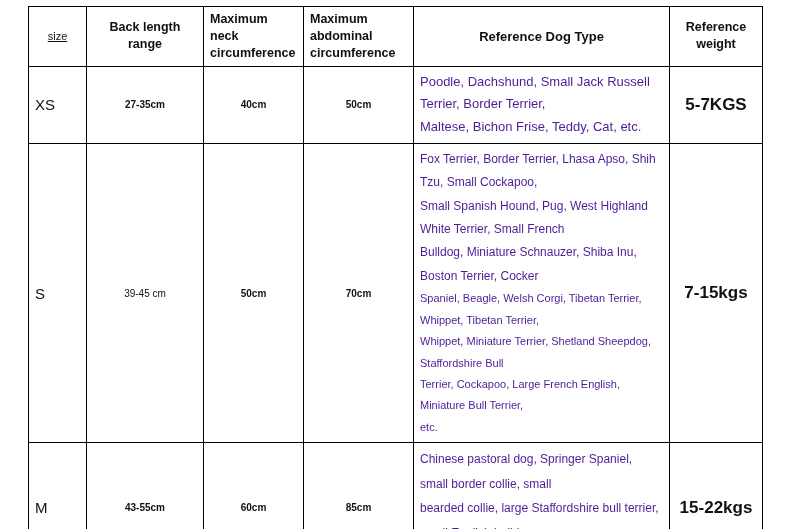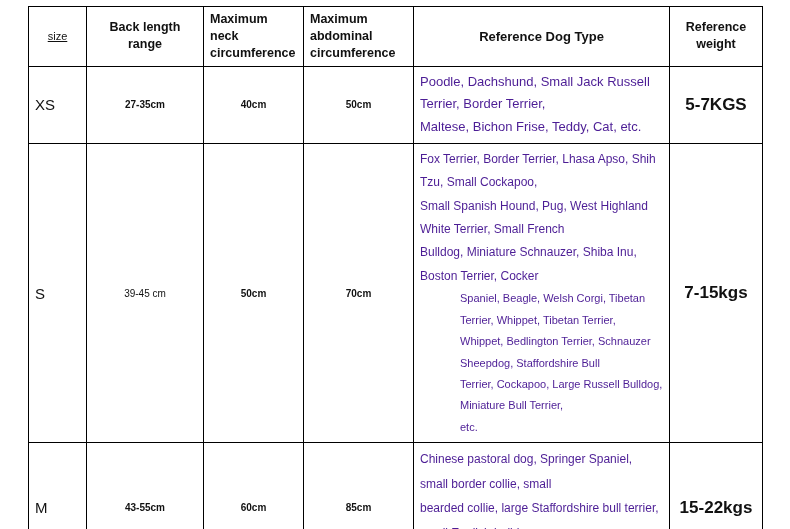--- a/index.html
+++ b/index.html
@@ -93,21 +93,20 @@
   }
   td.cell-dogs.tiny {
     font-size: 9.5px;
     line-height: 2.05;
   }
   td.cell-dogs .line-lg {
     font-size: 13px;
   }
   td.cell-dogs .line-md {
     font-size: 11px;
-    margin-left: 40px;
   }
   td.cell-dogs .line-sm {
     font-size: 12px;
   }
   .row-xs { height: 62px; }
   .row-s  { height: 122px; }
   .row-m  { height: 62px; }
   .row-l  { height: 62px; }
 </style>
 </head>
@@ -150,22 +149,22 @@
       <tr class="row-s">
         <td class="cell-size">S</td>
         <td class="cell-num small">39-45 cm</td>
         <td class="cell-num">50cm</td>
         <td class="cell-num">70cm</td>
         <td class="cell-dogs">
           <div class="line-sm">Fox Terrier, Border Terrier, Lhasa Apso, Shih Tzu, Small Cockapoo,</div>
           <div class="line-sm">Small Spanish Hound, Pug, West Highland White Terrier, Small French</div>
           <div class="line-sm">Bulldog, Miniature Schnauzer, Shiba Inu, Boston Terrier, Cocker</div>
           <div class="line-md">Spaniel, Beagle, Welsh Corgi, Tibetan Terrier, Whippet, Tibetan Terrier,</div>
-          <div class="line-md">Whippet, Bedlington Terrier, Schnauzer Sheepdog, Staffordshire Bull</div>
-          <div class="line-md">Terrier, Cockapoo, Large Russell Bulldog, Miniature Bull Terrier,</div>
+          <div class="line-md">Whippet, Miniature Terrier, Shetland Sheepdog, Staffordshire Bull</div>
+          <div class="line-md">Terrier, Cockapoo, Large French English, Miniature Bull Terrier,</div>
           <div class="line-md">etc.</div>
         </td>
         <td class="cell-weight">7-15kgs</td>
       </tr>
 
       <tr class="row-m">
         <td class="cell-size">M</td>
         <td class="cell-num">43-55cm</td>
         <td class="cell-num">60cm</td>
         <td class="cell-num">85cm</td>

